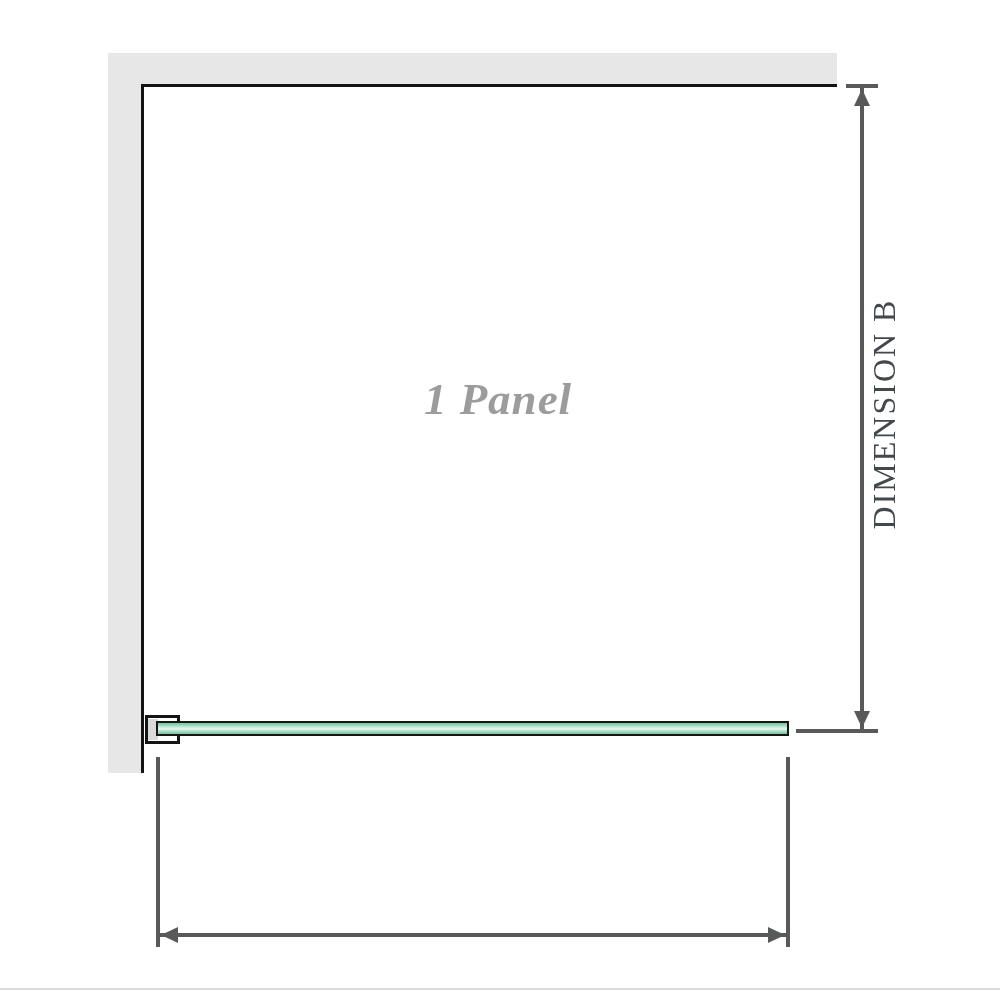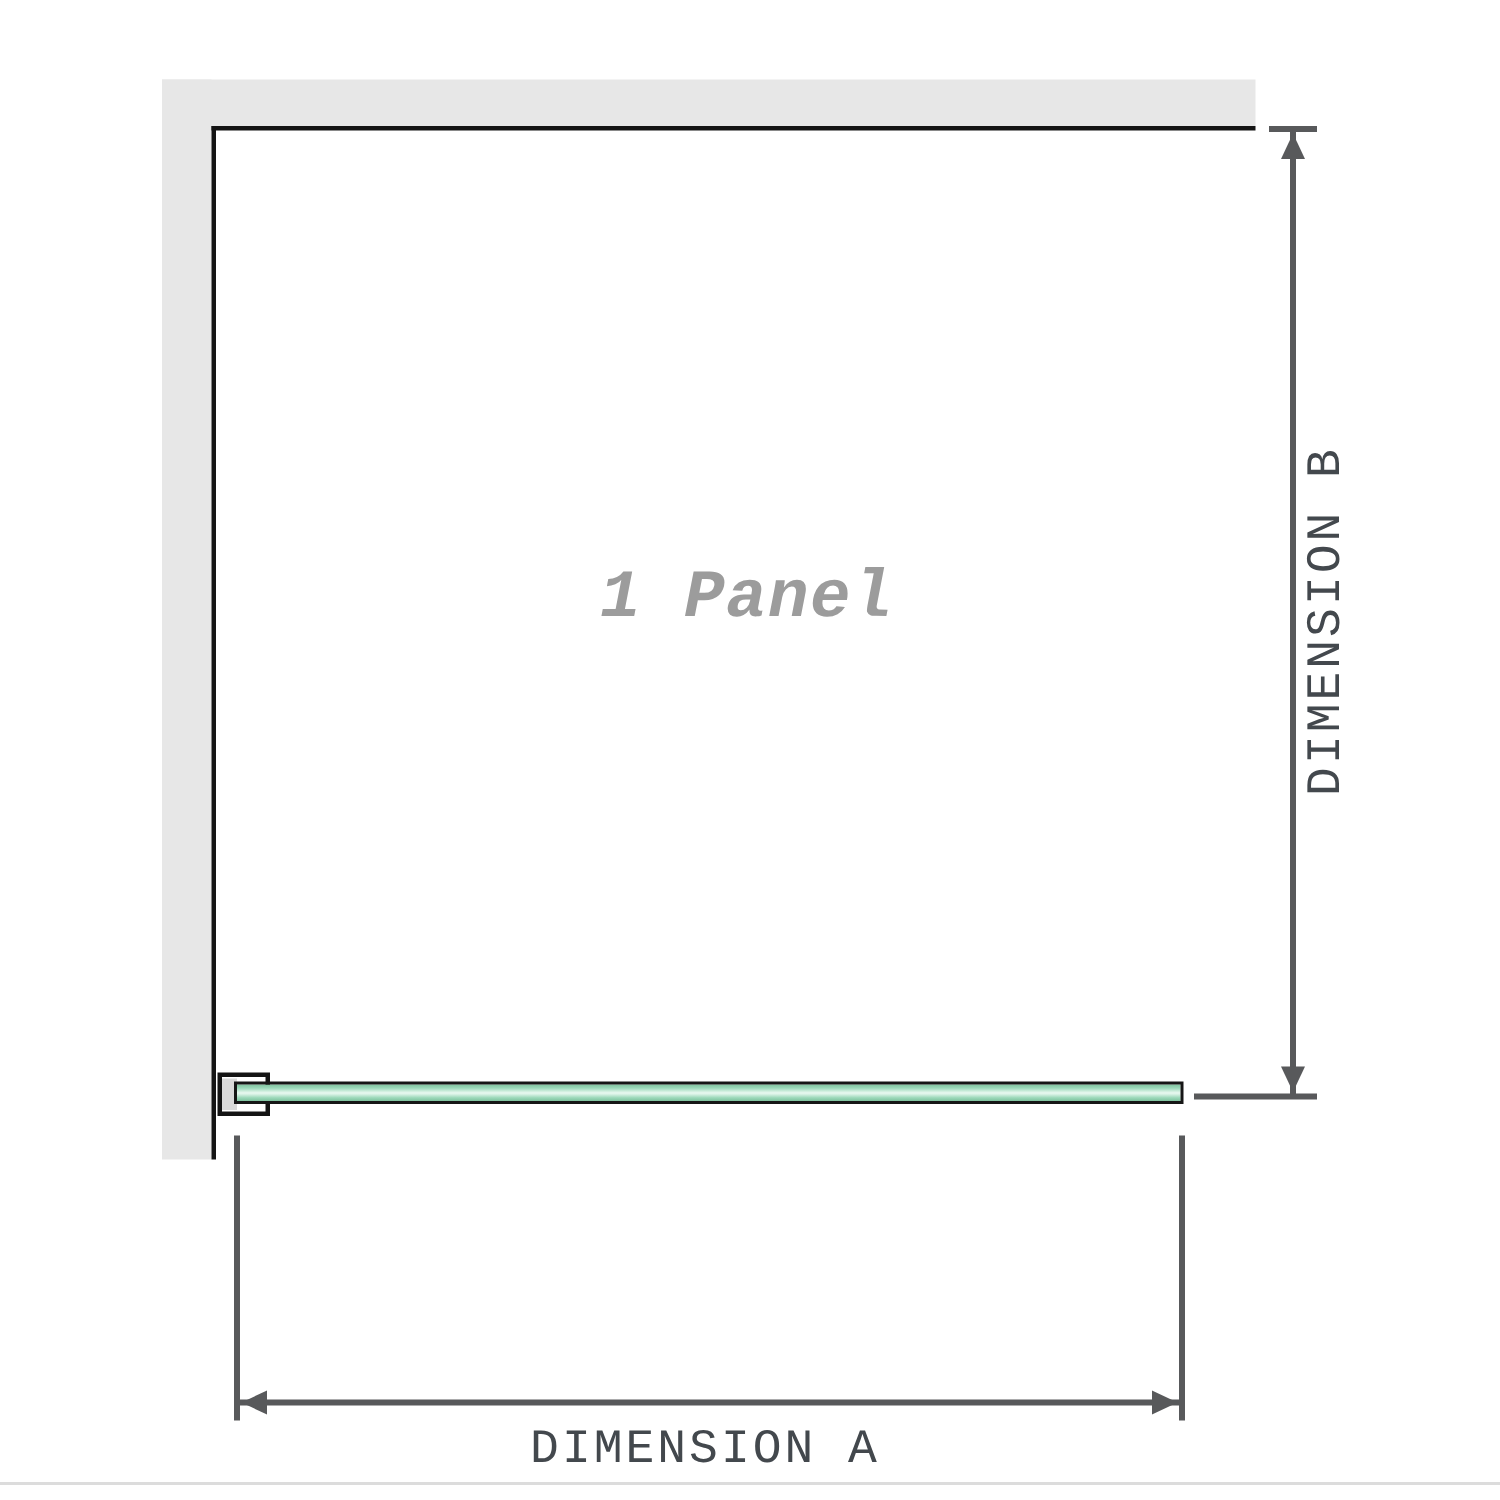--- a/index.html
+++ b/index.html
@@ -6,21 +6,21 @@
     margin: 0;
     padding: 0;
     background: #ffffff;
   }
   .canvas {
     position: relative;
     width: 1000px;
     height: 1000px;
     background: #ffffff;
     overflow: hidden;
-    font-family: Liberation Mono, monospace;
+    font-family: Liberation Serif, serif;
   }
   .abs { position: absolute; }
 
   .wall { background: var(--wall, #e7e7e7); }
   .edge { background: var(--outline, #141414); }
   .dim  { background: var(--dimension-line, #58595b); }
 
   .bracket {
     left: 145px; top: 715px; width: 35px; height: 29px;
     box-sizing: border-box;
@@ -117,21 +117,20 @@
 
   <div class="abs bracket"></div>
   <div class="abs bracket-pad"></div>
   <div class="abs glass"></div>
 
   <div class="abs dim" style="left:156px; top:757px; width:4px; height:190px;"></div>
   <div class="abs dim" style="left:786px; top:757px; width:4px; height:190px;"></div>
   <div class="abs dim" style="left:160px; top:933px; width:626px; height:4px;"></div>
   <div class="abs tri tri-left" style="left:161px; top:927px;"></div>
   <div class="abs tri tri-right" style="left:768px; top:927px;"></div>
-  <div class="abs dim-label dim-label-a">DIMENSION A</div>
 
   <div class="abs dim" style="left:846px; top:84px; width:32px; height:4px;"></div>
   <div class="abs dim" style="left:796px; top:729px; width:82px; height:4px;"></div>
   <div class="abs dim" style="left:860px; top:87px; width:4px; height:643px;"></div>
   <div class="abs tri tri-up" style="left:854px; top:89px;"></div>
   <div class="abs tri tri-down" style="left:854px; top:711px;"></div>
   <div class="abs dim-label dim-label-b">DIMENSION B</div>
 
   <div class="abs footer-rule"></div>
 

